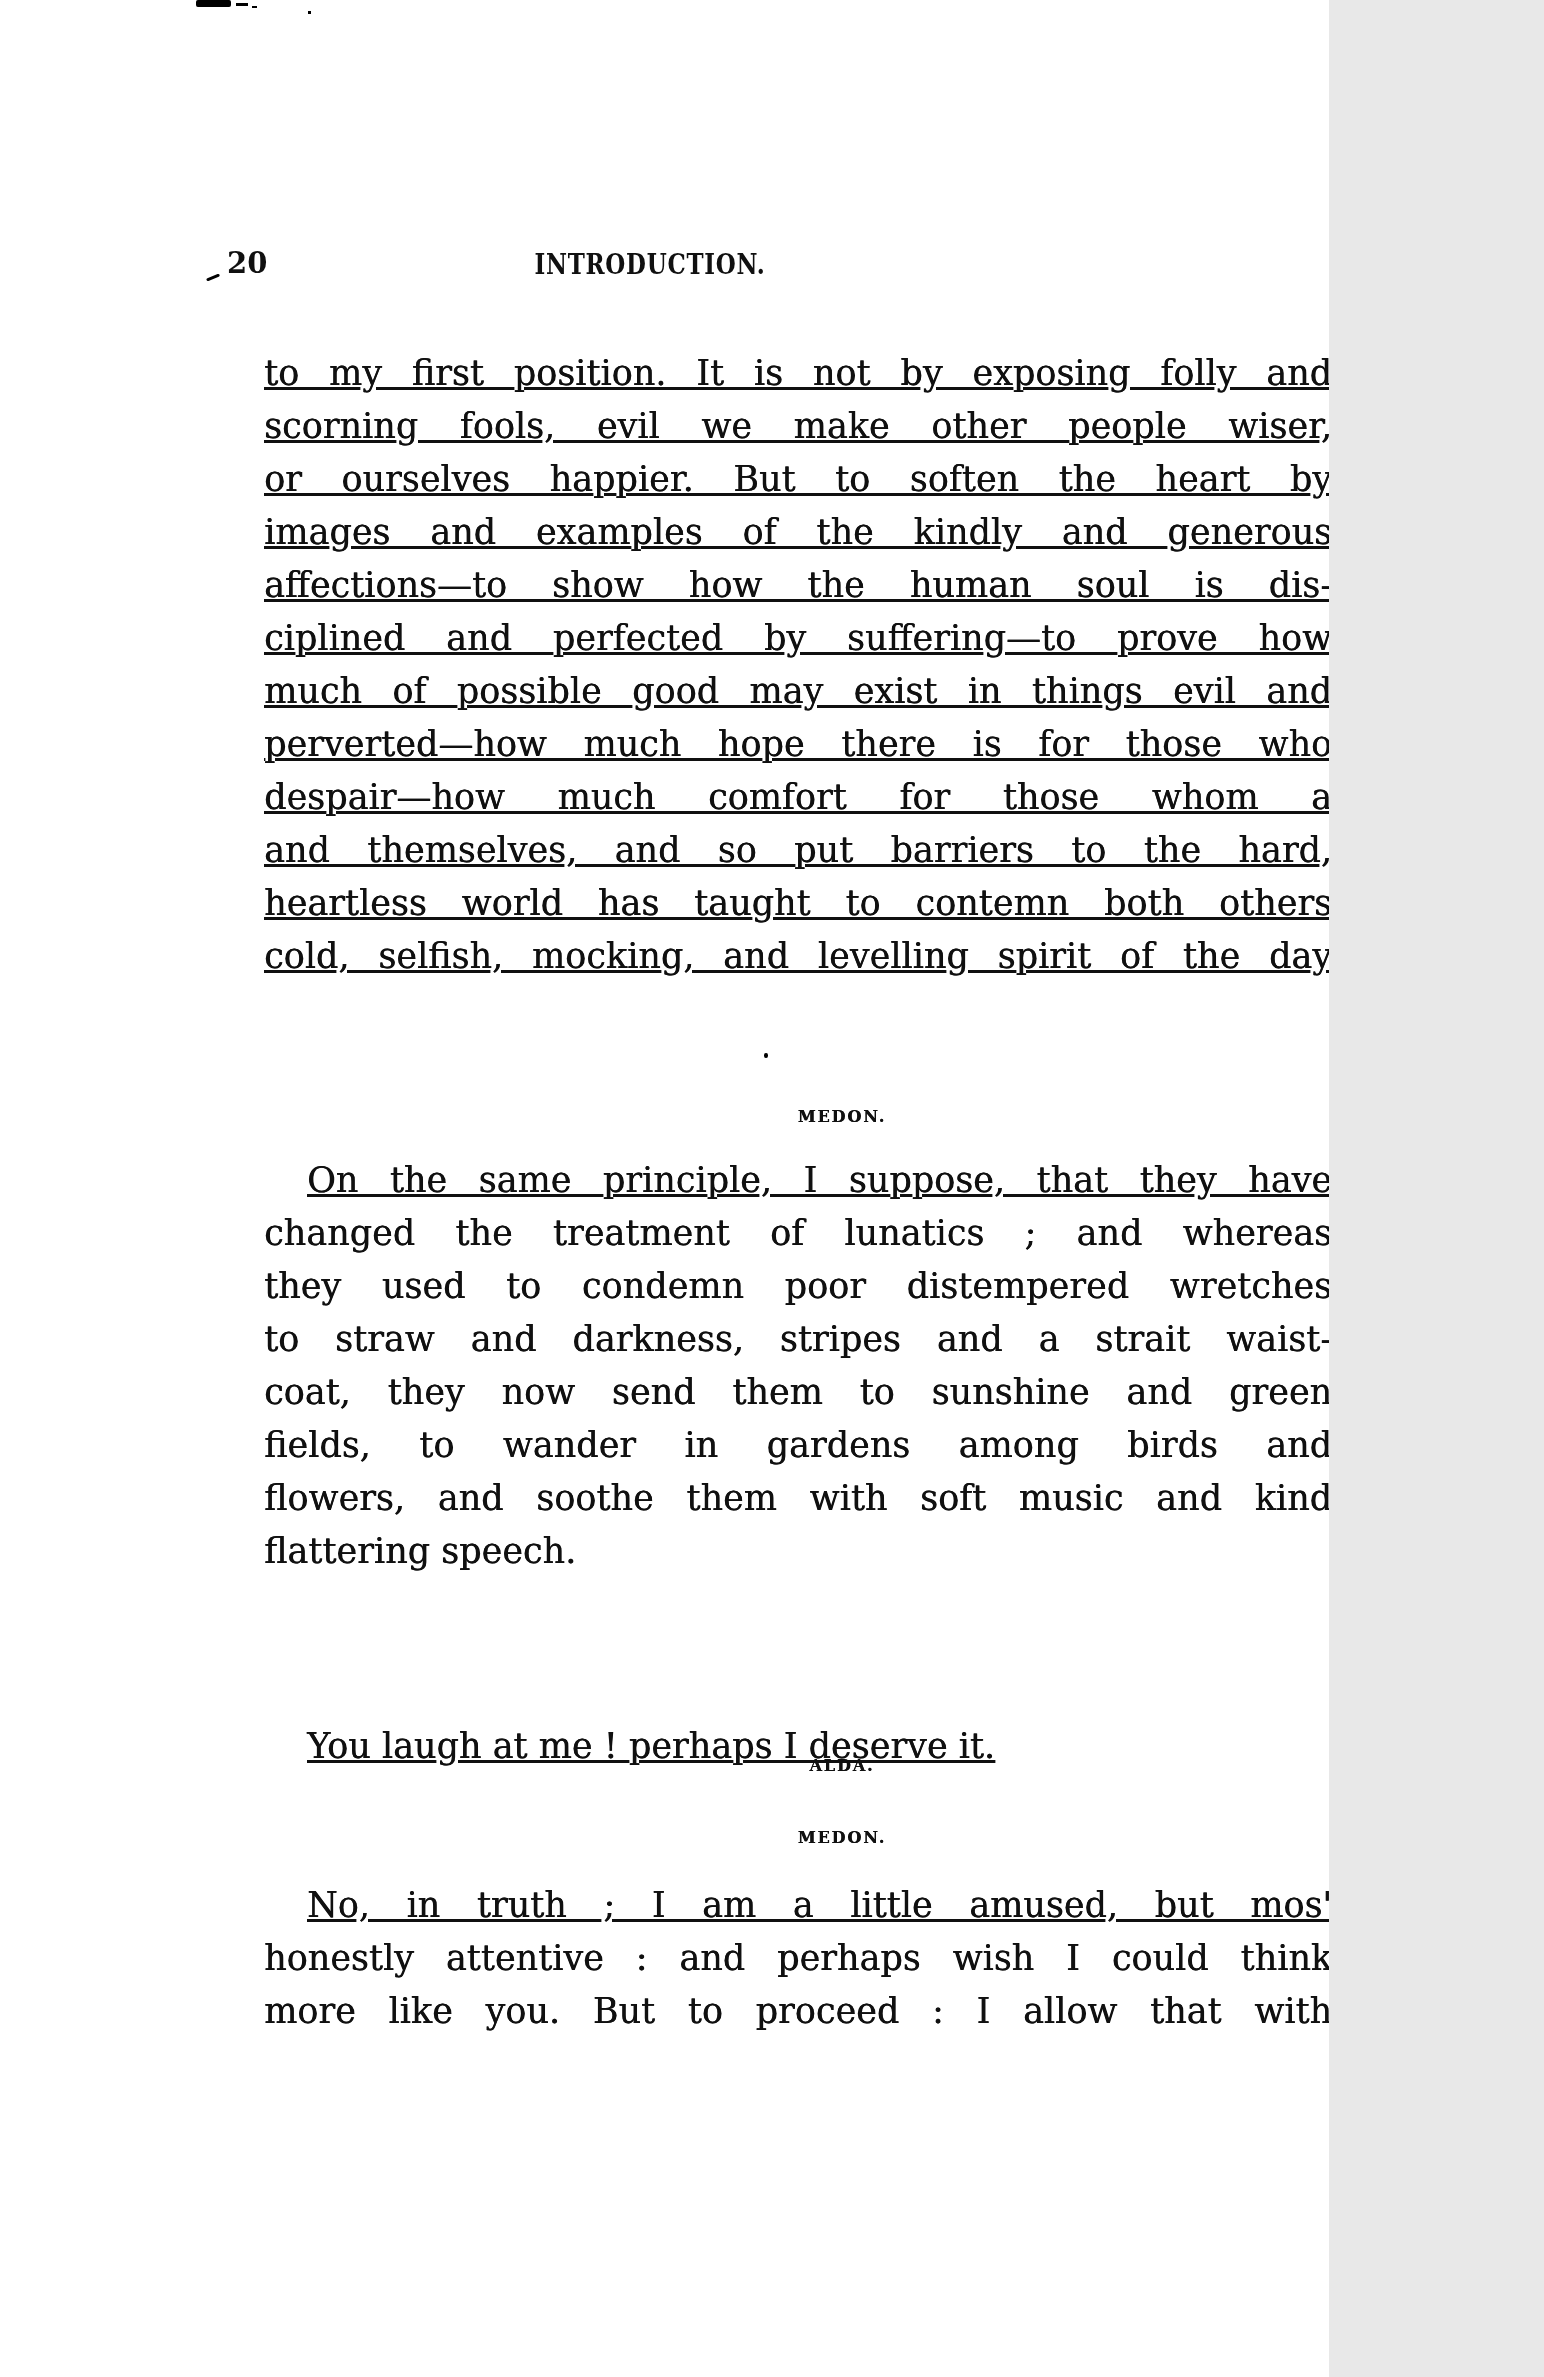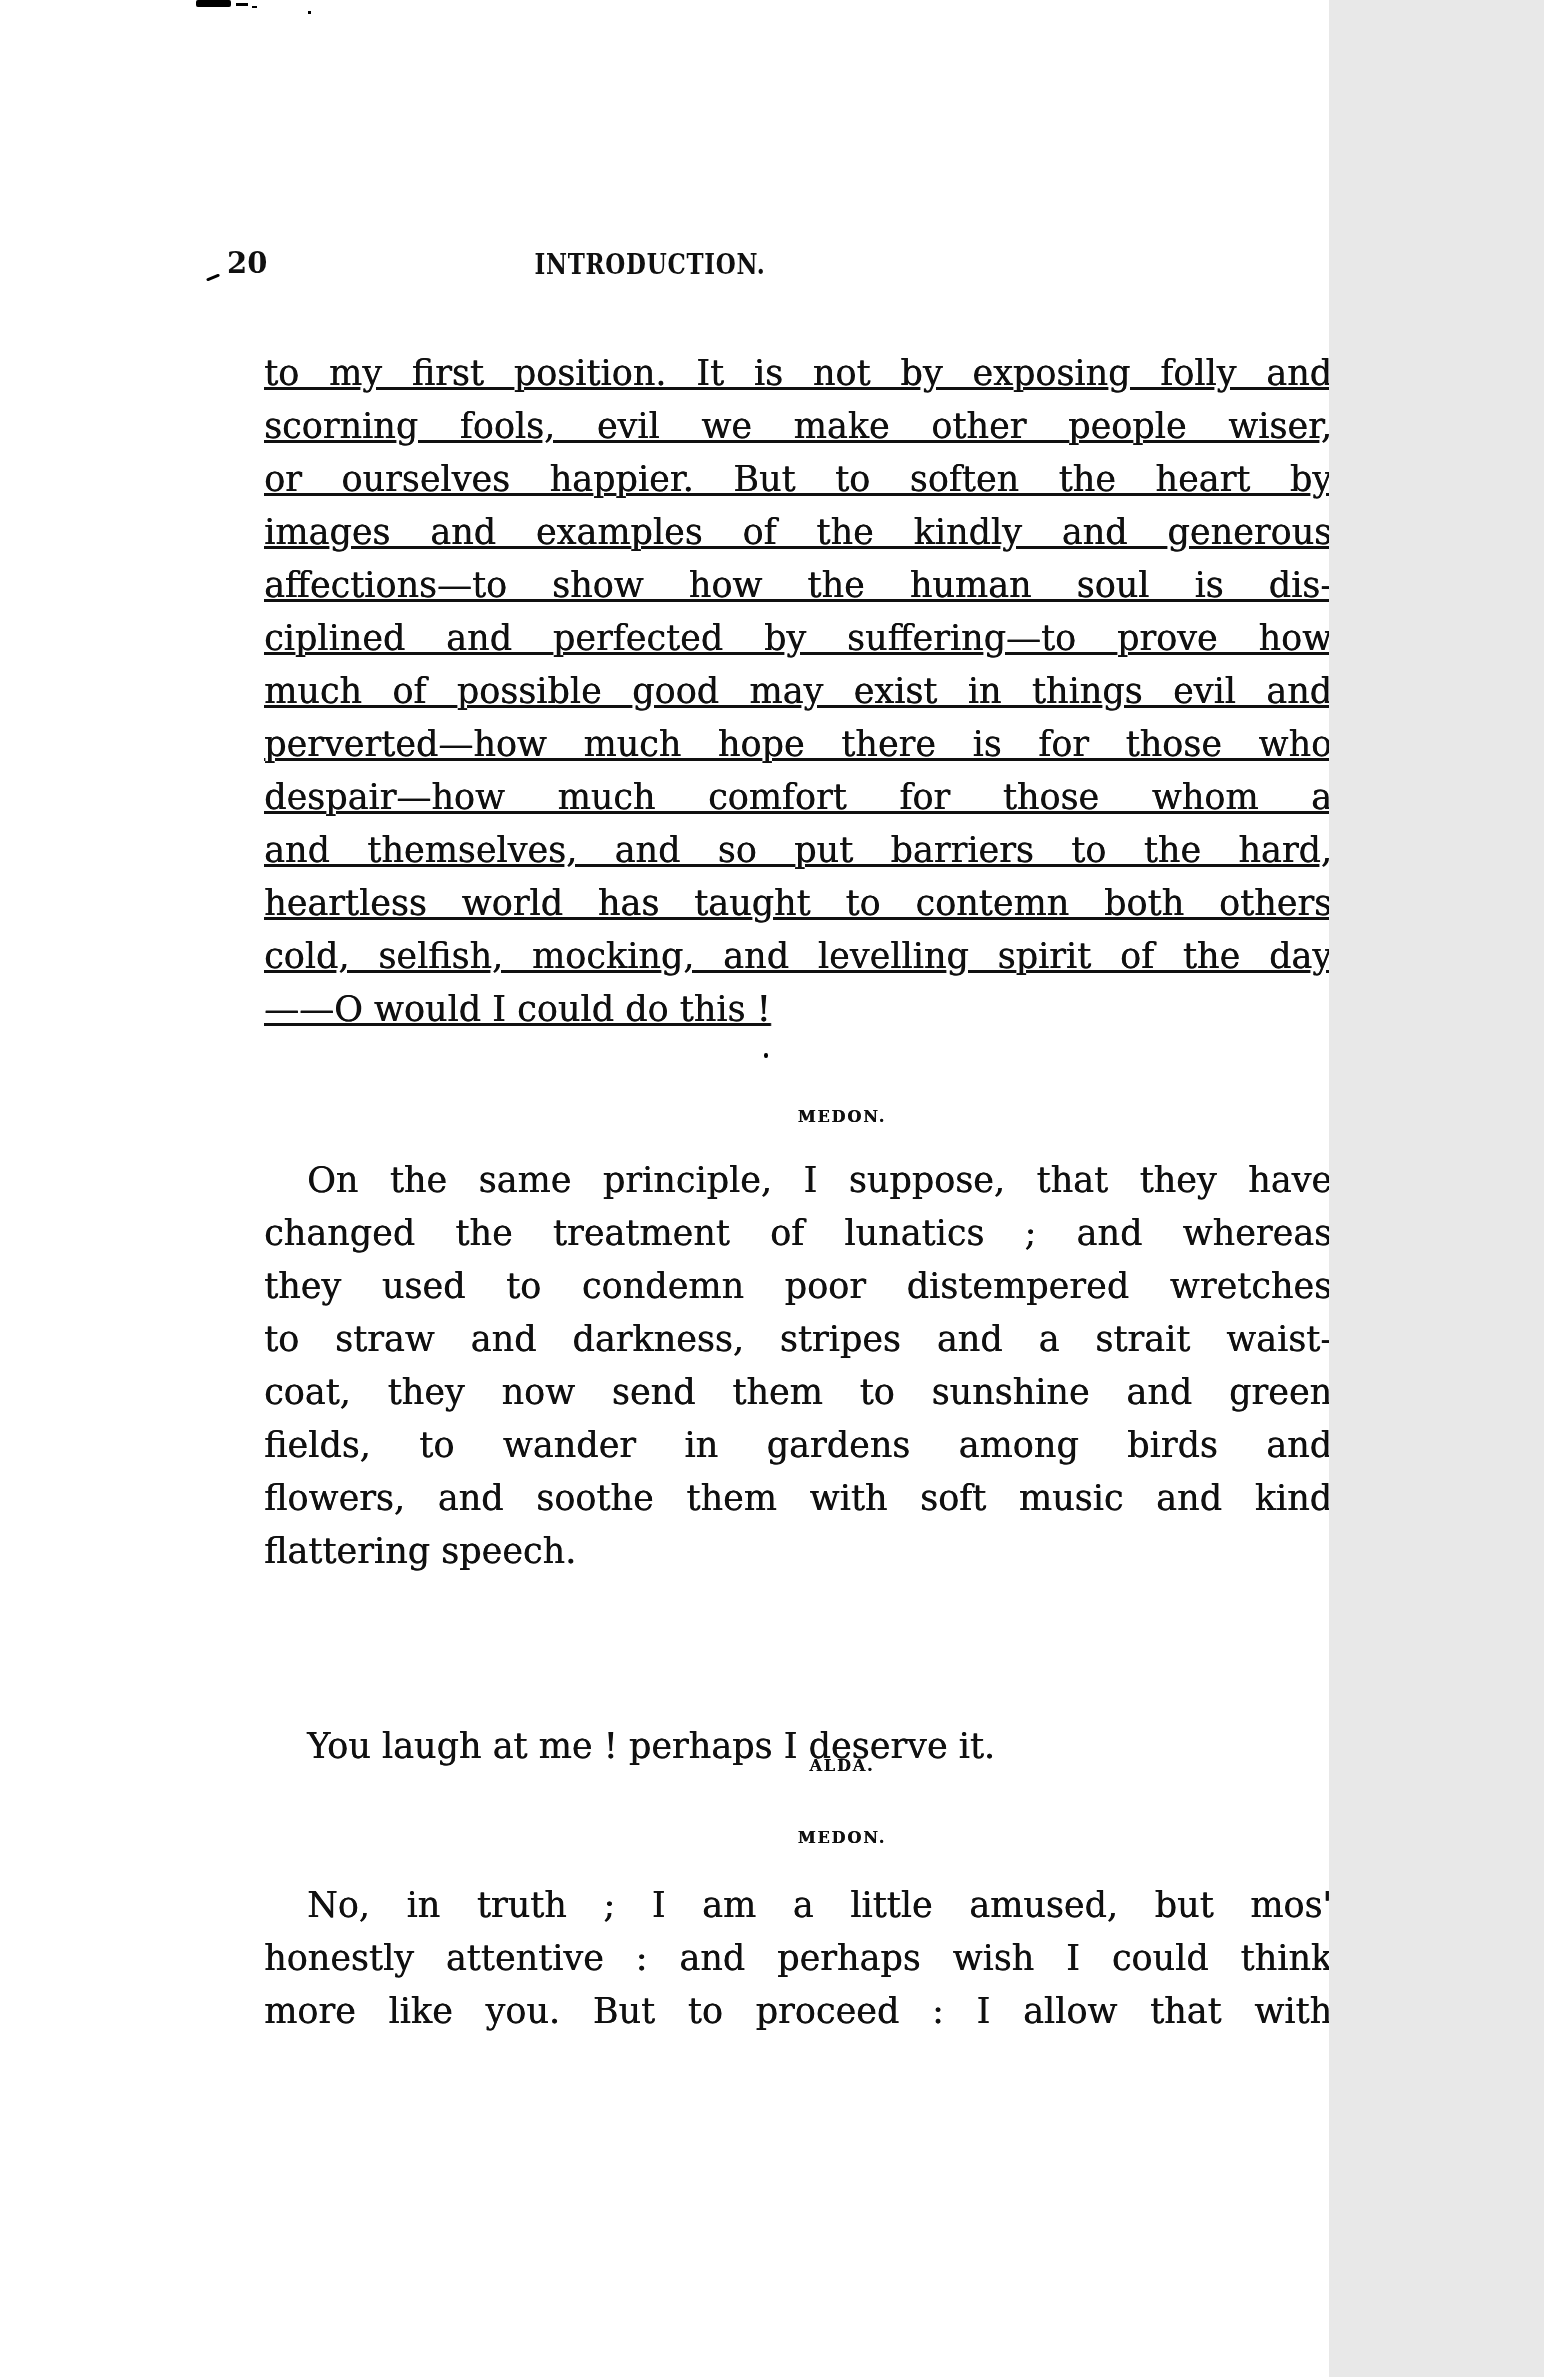--- a/index.html
+++ b/index.html
@@ -23,21 +23,21 @@
     white-space:nowrap;
   }
   
   .para{
     position:absolute;left:264px;width:1068px;
     font-size:35px;line-height:53px;
     text-shadow:0.4px 0 currentColor;
   }
   .line{text-align:justify;text-align-last:justify;}
   .line.no-just{text-align-last:left;}
-  .line.indent{text-indent:43px;}
+  .line.indent{text-indent:43px;text-decoration:underline;}
   .p1{top:347px;text-decoration:underline;}
   .p2{top:1154px;}
   .p3{top:1720px;}
   .p4{top:1879px;}
   
   .speaker{
     position:absolute;left:842px;
     transform:translateX(-50%);
     font-size:16px;font-weight:bold;letter-spacing:1.9px;
     white-space:nowrap;
@@ -80,21 +80,20 @@
       <div class="line">or ourselves happier.  But to soften the heart by</div>
       <div class="line">images and examples of the kindly and generous</div>
       <div class="line">affections—to show how the human soul is dis-</div>
       <div class="line">ciplined and perfected by suffering—to prove how</div>
       <div class="line">much of possible good may exist in things evil and</div>
       <div class="line">perverted—how much hope there is for those who</div>
       <div class="line">despair—how much comfort for those whom a</div>
       <div class="line">and themselves, and so put barriers to the hard,</div>
       <div class="line">heartless world has taught to contemn both others</div>
       <div class="line">cold, selfish, mocking, and levelling spirit of the day</div>
-      <div class="line no-just">——O would I could do this !</div>
     </div>
 
   <div class="speaker s1">MEDON.</div>
   <div class="para p2">
       <div class="line indent">On the same principle, I suppose, that they have</div>
       <div class="line">changed the treatment of lunatics ; and whereas</div>
       <div class="line">they used to condemn poor distempered wretches</div>
       <div class="line">to straw and darkness, stripes and a strait waist-</div>
       <div class="line">coat, they now send them to sunshine and green</div>
       <div class="line">fields, to wander in gardens among birds and</div>

